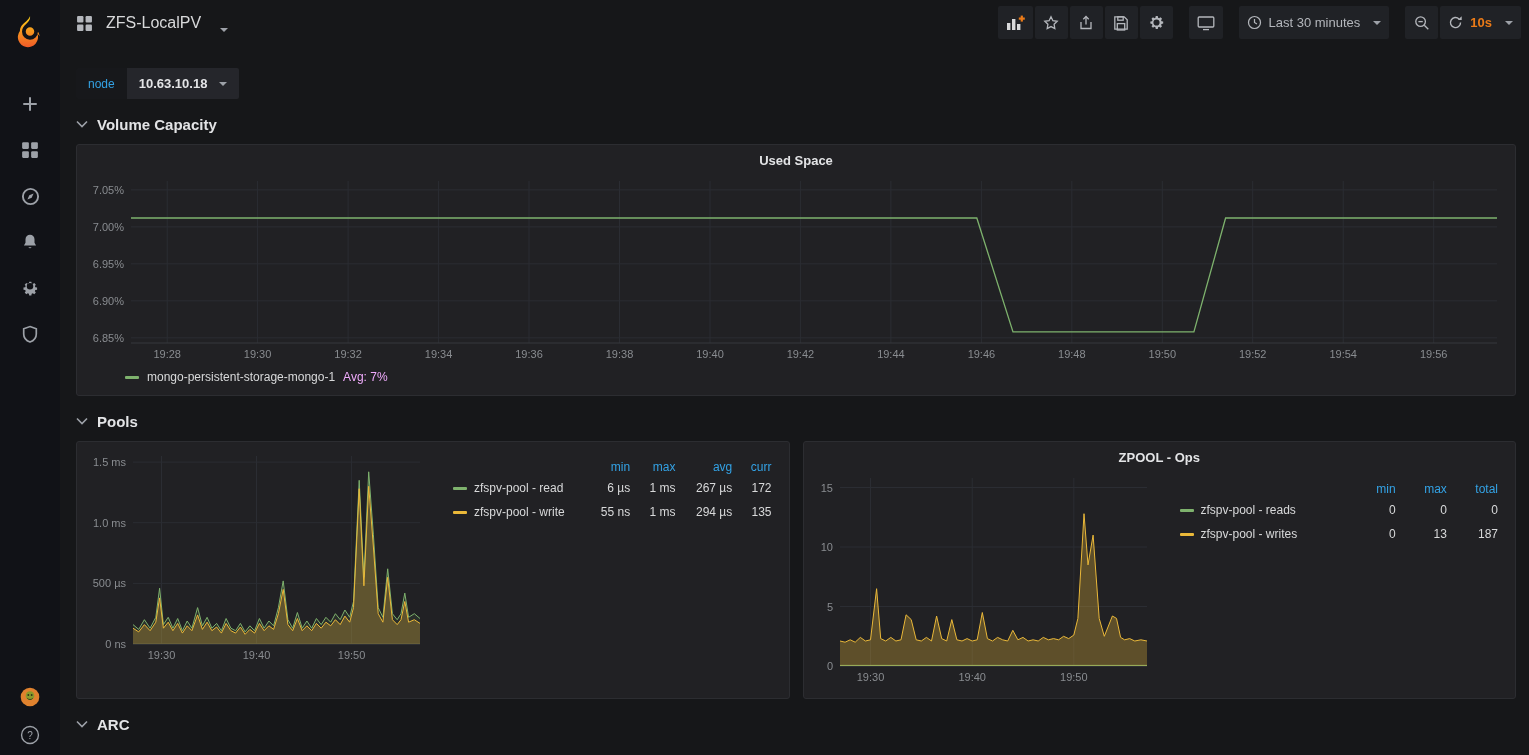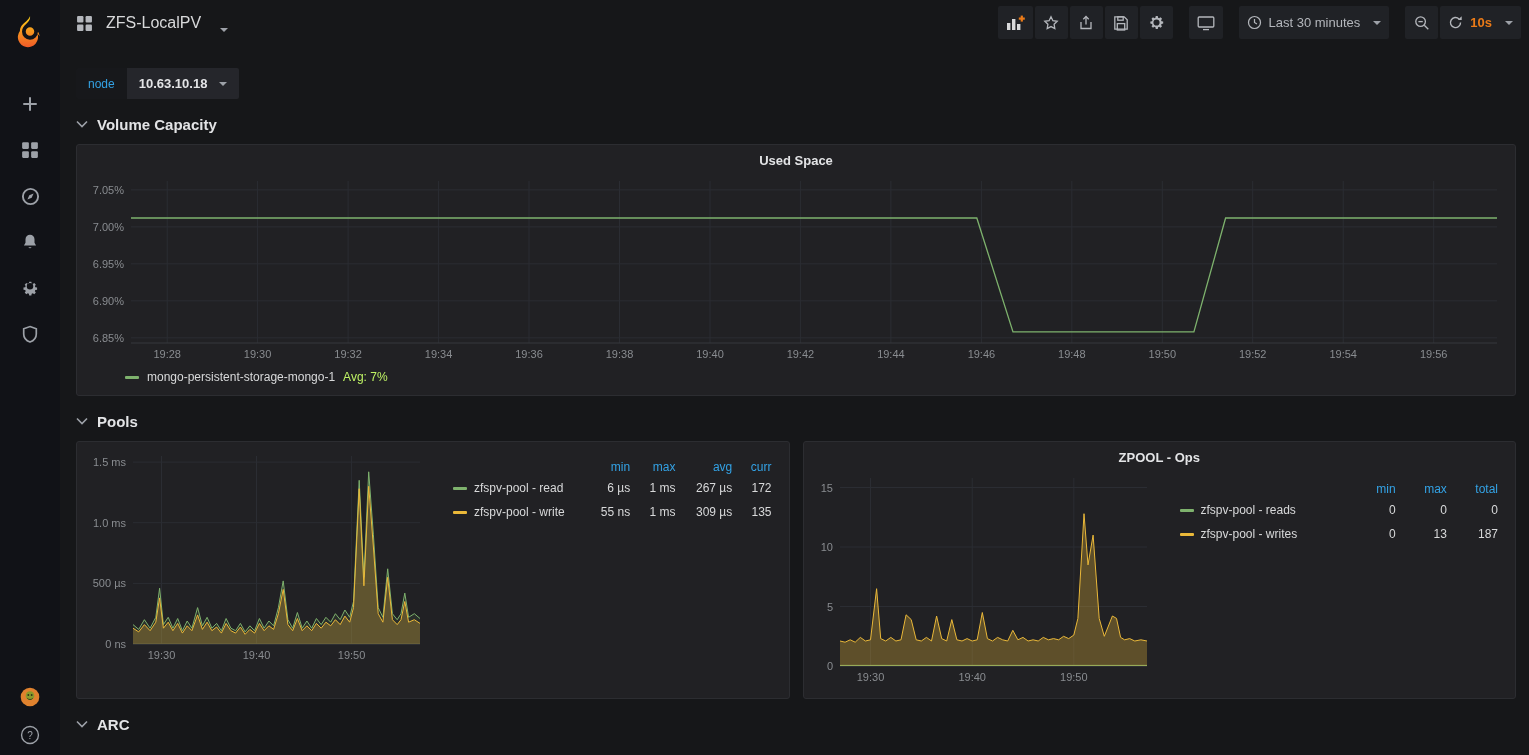--- a/index.html
+++ b/index.html
@@ -41,21 +41,21 @@
 
   .panel{background:#212124;border:1px solid #2c2d31;border-radius:3px;padding:6px 8px 4px 8px}
   .panel-title{text-align:center;font-size:13px;font-weight:700;color:#e3e4e6;height:22px;line-height:20px;cursor:pointer}
 
   .panel-usedspace{height:252px}
   .chart{position:relative}
   .chart-usedspace{height:192px;width:100%}
   .us-legend{display:flex;align-items:center;gap:8px;height:24px;padding-left:40px;font-size:12px}
   .swatch{display:inline-block;width:14px;height:3px;border-radius:1px;vertical-align:middle}
   .legend-name{color:#d8d9da;cursor:pointer}
-  .legend-extra{color:#bef264}
+  .legend-extra{color:#f0abfc}
 
   .pools-grid{display:grid;grid-template-columns:1fr 1fr;gap:13px}
   .panel-pool{height:258px}
   .pool-body{display:flex}
   .chart-pool{width:345px;height:218px}
   .legend-wrap{flex:1;padding:10px 2px 0 16px;overflow:hidden}
   .legend-wrap table{border-collapse:collapse;width:100%}
   .legend-wrap th{color:#33a2e5;font-weight:400;font-size:12px;text-align:right;padding:2px 7px;white-space:nowrap}
   .legend-wrap td{font-size:12px;text-align:right;padding:5px 7px;color:#d8d9da;white-space:nowrap}
   .legend-wrap td.lname{text-align:left;cursor:pointer}
@@ -358,21 +358,21 @@
                   <td class="lname"><span class="swatch" style="background:#7eb26d"></span>zfspv-pool - read</td>
                   <td>6 µs</td>
                   <td>1 ms</td>
                   <td>267 µs</td>
                   <td>172</td>
                 </tr>
                 <tr>
                   <td class="lname"><span class="swatch" style="background:#eab839"></span>zfspv-pool - write</td>
                   <td>55 ns</td>
                   <td>1 ms</td>
-                  <td>309 µs</td>
+                  <td>294 µs</td>
                   <td>135</td>
                 </tr>
               </tbody>
             </table>
           </div>
       </div>
     </section>
 
     <section class="panel panel-pool">
       <div class="panel-title">ZPOOL - Ops</div>

